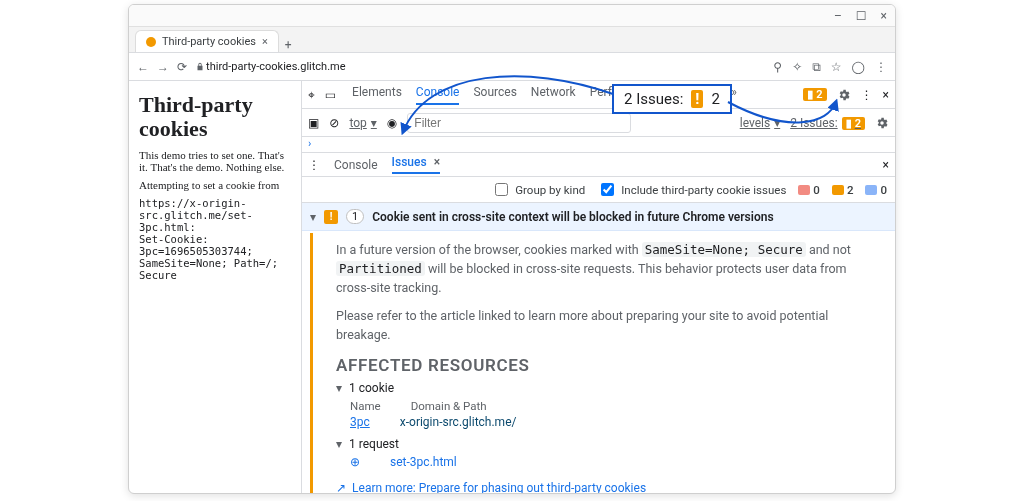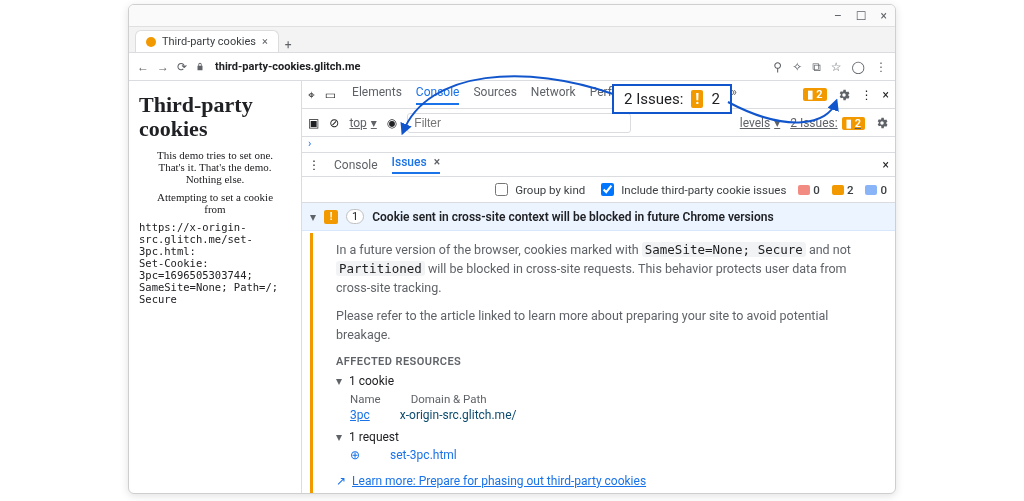--- a/index.html
+++ b/index.html
@@ -57,35 +57,35 @@
   .tab .fav { width:10px; height:10px; border-radius:50%; background:#f29900; }
   .tab .close { color:#5f6368; }
   .newtab { margin-left:6px; color:#5f6368; }
   .toolbar {
     height: 28px; display:flex; align-items:center; gap:8px;
     padding: 0 8px;
     border-bottom: 1px solid var(--chrome-border); color:#5f6368;
     font-size: 12px;
   }
   .url {
-    flex:1; display:flex; align-items:center; gap:10px;
-    font-size:11px; color:#202124;font-weight:bold;
+    flex:1; display:flex; align-items:center; gap:1px;
+    font-size:11px; color:#202124;
   }
   .lock { width:10px; height:10px; }
   .right-tools { display:flex; gap:10px; align-items:center; color:#5f6368; }
   .content {
     flex:1; display:flex; min-height:0;
   }
   
   .page {
     width: 172px; padding: 8px 10px; font-family: "Times New Roman", serif;
     font-size: 12px; overflow:hidden;
   }
   .page h1 { font-size: 22px; margin: 4px 0 8px 0; line-height:1.1; }
-  .page p { margin: 6px 14px; font-size: 11px; text-align: center; }
+  .page p { margin: 6px 0; font-size: 11px; }
   .page pre {
     margin:4px 0 0 0;
     font-family: ui-monospace, Menlo, Consolas, monospace;
     font-size: 10.5px; color:#202124; white-space:pre-wrap; word-break:break-word;
   }
 
   
   .devtools {
     flex:1; display:flex; flex-direction:column;
     border-left:1px solid var(--chrome-border);
@@ -168,21 +168,21 @@
     width:22px; border-left:3px solid #f29900; margin-left:8px; margin-top:2px;
     align-self:stretch;
   }
   .detail-body { padding: 10px 16px 10px 4px; flex:1; }
   .detail-body p { margin:0 0 10px 0; color:#5f6368; line-height:1.5; font-size:12.5px; }
   .detail-body code {
     font-family: ui-monospace, Menlo, Consolas, monospace;
     background:#f1f3f4; padding:0 3px; border-radius:3px; color:#202124;
   }
   .aff-header {
-    text-transform:uppercase; letter-spacing:.04em; color:#5f6368; font-size:11px;
+    text-transform:uppercase; letter-spacing:.04em; color:#5f6368; font-size:17px;
     margin:10px 0 6px 0; font-weight:600;
   }
   .aff-group { margin:4px 0; }
   .aff-group .twisty { margin-right:4px; color:#5f6368; }
   .aff-table { margin:4px 0 8px 14px; }
   .aff-table .hdr { display:flex; gap:30px; color:#5f6368; font-size:11.5px; margin-bottom:2px; }
   .aff-table .row { display:flex; gap:30px; font-size:12px; }
   .link { color: var(--chrome-link); text-decoration:underline; cursor:pointer; }
   .learn { display:flex; align-items:center; gap:6px; margin-top:12px; }
   .ext-icon { color: var(--chrome-link); font-size:12px; }

